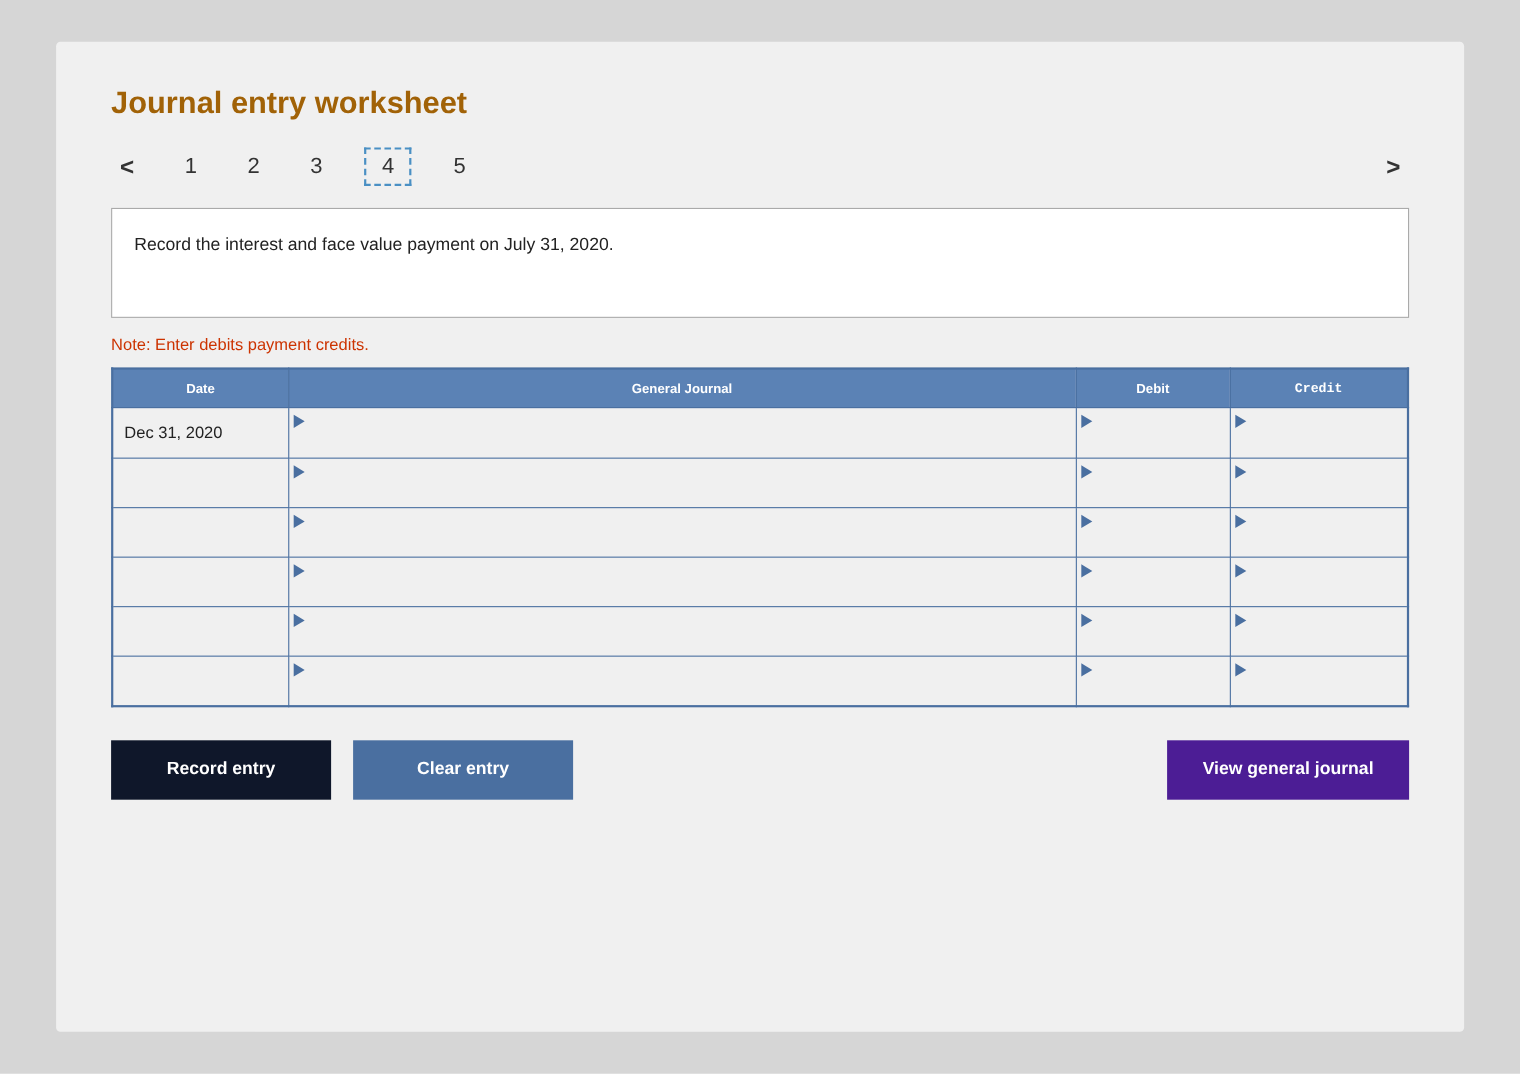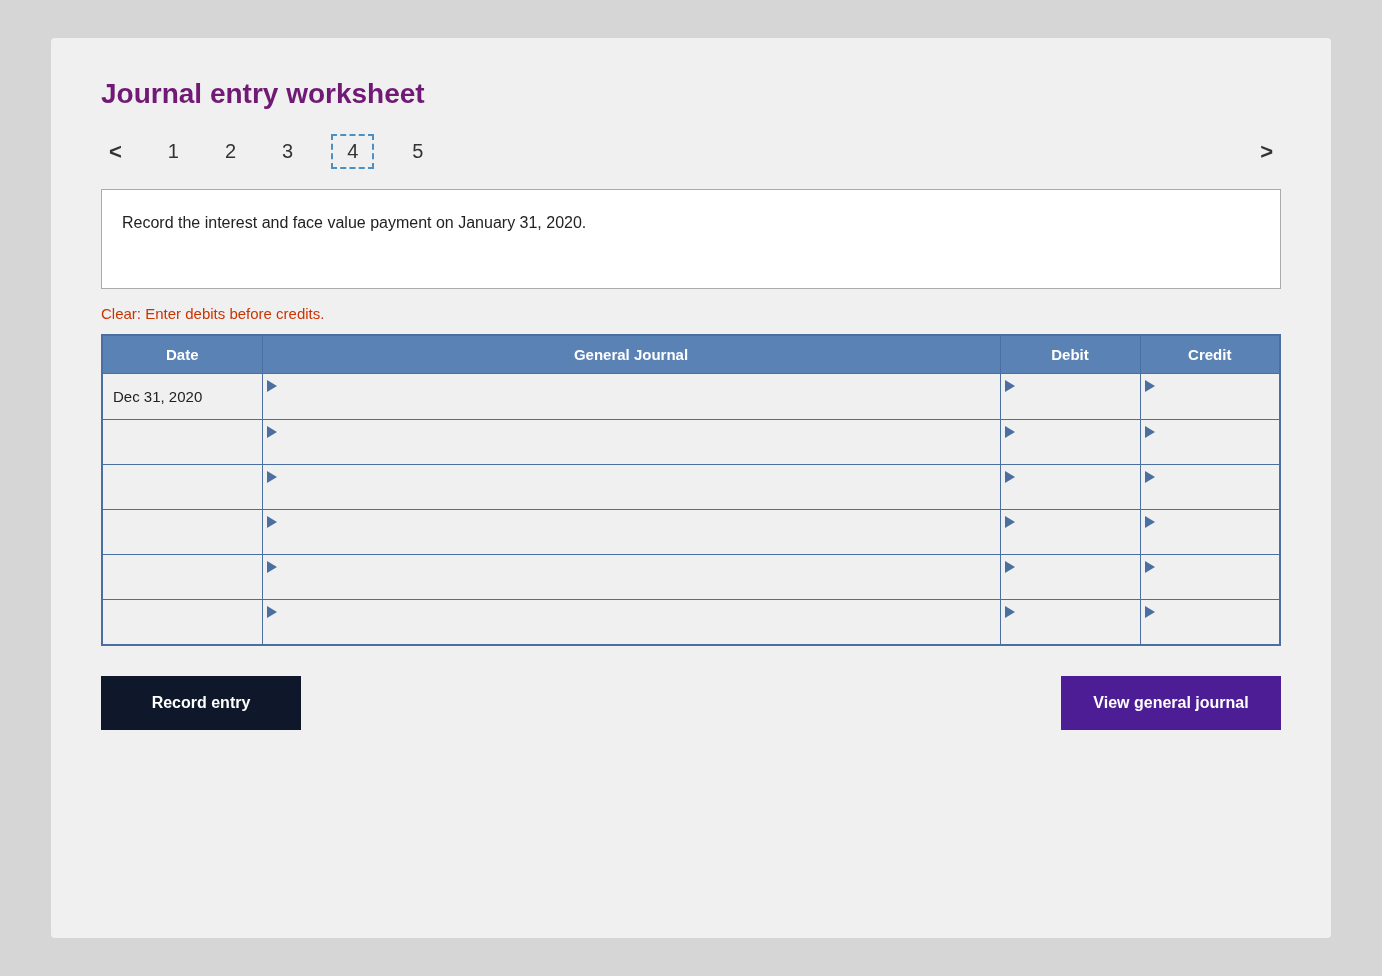--- a/index.html
+++ b/index.html
@@ -22,21 +22,21 @@
       background-color: #f0f0f0;
       width: 1280px;
       min-height: 900px;
       padding: 40px 50px;
       border-radius: 4px;
     }
 
     .page-title {
       font-size: 28px;
       font-weight: bold;
-      color: #701a75;
+      color: #a16207;
       margin-bottom: 24px;
     }
 
     .pagination-row {
       display: flex;
       align-items: center;
       gap: 30px;
       margin-bottom: 20px;
     }
 
@@ -85,34 +85,35 @@
       margin-bottom: 30px;
     }
 
     .journal-table thead tr th {
       background-color: #5b82b5;
       color: #fff;
       font-weight: bold;
       padding: 10px 12px;
       text-align: center;
       border: 1px solid #4a6fa0;
-      font-size: 15px;
+      font-size: 12px;
     }
 
     .journal-table thead tr th.date-col {
       width: 160px;
       text-align: center;
     }
 
     .journal-table thead tr th.debit-col {
       width: 140px;
     }
 
     .journal-table thead tr th.credit-col {
-      width: 140px;
+      width: 162px;
+      font-family: Liberation Mono, monospace;
     }
 
     .journal-table tbody tr td {
       border: 1px solid #4a6fa0;
       padding: 0;
       height: 40px;
       vertical-align: top;
       position: relative;
     }
 
@@ -211,24 +212,24 @@
     <span class="nav-arrow">&lt;</span>
     <span class="page-num">1</span>
     <span class="page-num">2</span>
     <span class="page-num">3</span>
     <span class="page-num active">4</span>
     <span class="page-num">5</span>
     <span class="nav-arrow" style="margin-left:auto;">&gt;</span>
   </div>
 
   <div class="instruction-box">
-    <span>Record the interest and face value payment on January 31, 2020.</span>
+    <span>Record the interest and face value payment on July 31, 2020.</span>
   </div>
 
-  <p class="note-text">Clear: Enter debits before credits.</p>
+  <p class="note-text">Note: Enter debits payment credits.</p>
 
   <table class="journal-table">
     <thead>
       <tr>
         <th class="date-col">Date</th>
         <th>General Journal</th>
         <th class="debit-col">Debit</th>
         <th class="credit-col">Credit</th>
       </tr>
     </thead>
@@ -365,16 +366,17 @@
             <span class="tri-right"></span>
             <input class="input-cell" type="text" style="">
           </div>
         </td>
       </tr>
     </tbody>
   </table>
 
   <div class="buttons-row-wrapper">
     <button class="btn-record">Record entry</button>
+    <button class="btn-clear">Clear entry</button>
     <button class="btn-view">View general journal</button>
   </div>
 
 </div>
 
 </body></html>

